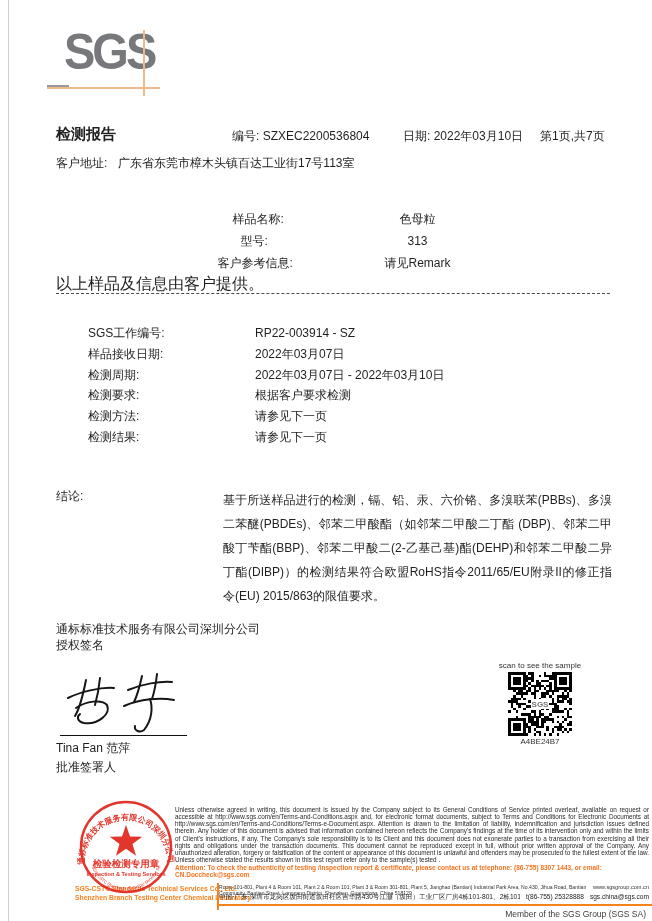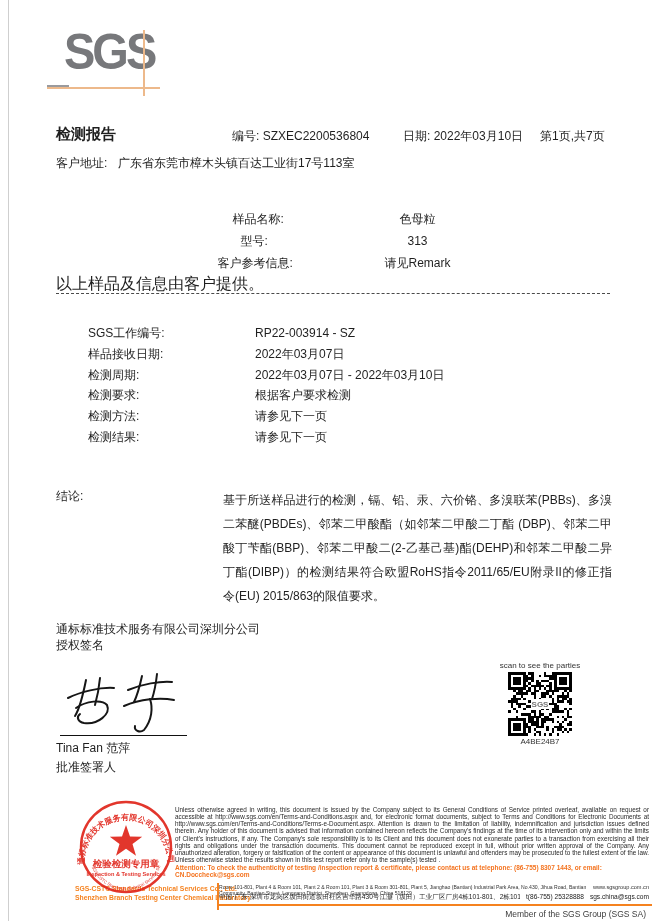--- a/index.html
+++ b/index.html
@@ -143,21 +143,21 @@
       <path d="M80,4 C78,13 75,24 72,30"></path>
       <path d="M95,2 C94,11 92,21 90,27"></path>
       <path d="M62,34 C78,27 98,25 112,28"></path>
       <path d="M88,27 C91,36 90,48 82,58 C78,61 72,59 73,54"></path>
     </g>
   </svg>
   <div class="sig-line"></div>
   <div class="signer">Tina Fan 范萍</div>
   <div class="signer-role">批准签署人</div>
 
-  <div class="qr-caption">scan to see the parties</div>
+  <div class="qr-caption">scan to see the sample</div>
   <div class="qr-box">
     <svg id="qr-svg" width="64" height="64" viewBox="0 0 64 64" shape-rendering="crispEdges">
         <rect x="0.00" y="0.00" width="2.56" height="2.56" fill="#000"></rect>
         <rect x="2.56" y="0.00" width="2.56" height="2.56" fill="#000"></rect>
         <rect x="5.12" y="0.00" width="2.56" height="2.56" fill="#000"></rect>
         <rect x="7.68" y="0.00" width="2.56" height="2.56" fill="#000"></rect>
         <rect x="10.24" y="0.00" width="2.56" height="2.56" fill="#000"></rect>
         <rect x="12.80" y="0.00" width="2.56" height="2.56" fill="#000"></rect>
         <rect x="15.36" y="0.00" width="2.56" height="2.56" fill="#000"></rect>
         <rect x="20.48" y="0.00" width="2.56" height="2.56" fill="#000"></rect>

